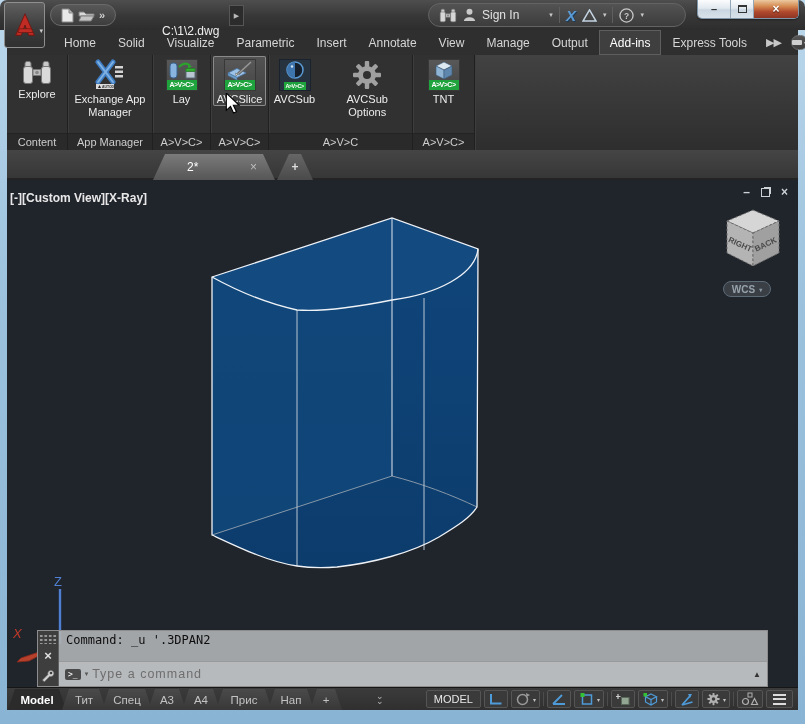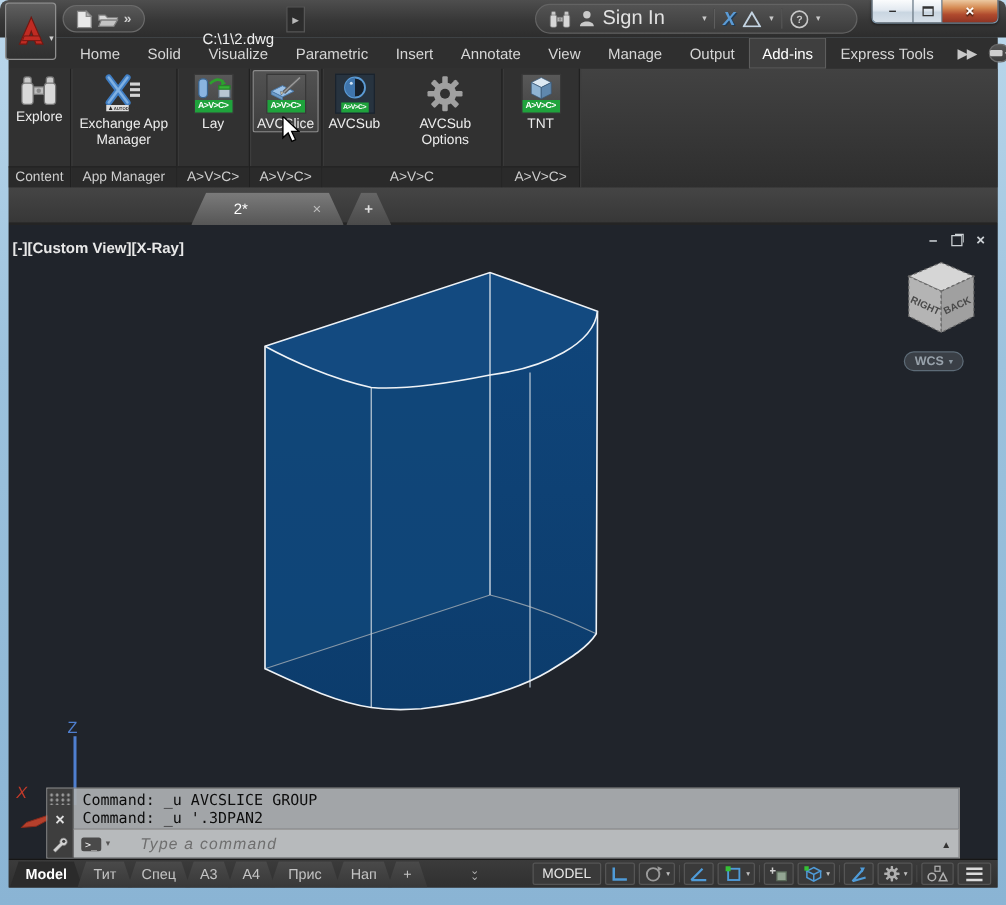--- a/index.html
+++ b/index.html
@@ -40,21 +40,21 @@
     background:#3d3d3d; border:1px solid #232323; border-bottom-color:#5a5a5a;
     color:#9b9b9b; font-style:italic; font-size:11.5px;
     display:flex; align-items:center; padding-left:7px;
   }
   .tb-right {
     position:absolute; left:428px; top:3px; width:258px; height:24px;
     background:linear-gradient(#535353,#3c3c3c);
     border:1px solid #636363; border-radius:12px;
     display:flex; align-items:center; gap:6px; padding:0 10px;
   }
-  .signin-label { color:#e2e2e2; font-size:16px; }
+  .signin-label { color:#e2e2e2; font-size:12px; }
   .tb-sep { width:1px; height:16px; background:#2a2a2a; border-right:1px solid #5e5e5e; }
   .mini-caret { font-size:7px; color:#c8c8c8; }
   .x-logo { color:#5b9bd5; font-size:15px; font-weight:bold; font-style:italic; text-shadow:1px 1px 0 #1e3a55; }
   .win-buttons {
     position:absolute; right:6px; top:0; height:19px; display:flex;
     border:1px solid #7e96aa; border-top:none; border-radius:0 0 5px 5px; overflow:hidden;
     box-shadow:0 1px 2px rgba(0,0,0,.4); z-index:10;
   }
   .win-btn { display:flex; align-items:center; justify-content:center; border-right:1px solid #93a7b8; }
   .win-btn.min { width:33px; background:linear-gradient(#fbfcfd,#e2e9f0 45%,#c9d6e1 55%,#d8e1ea); color:#2e2e2e; font-weight:bold; font-size:11px; }
@@ -132,21 +132,21 @@
   .cmd-side { width:21px; background:#3e3e3e; border-right:1px solid #606060; display:flex; flex-direction:column; align-items:center; }
   .cmd-grip { width:18px; height:10px; margin-top:3px;
     background-image:radial-gradient(circle,#9b9b9b 1px,transparent 1.4px); background-size:4.5px 4px; }
   .cmd-close { color:#e0e0e0; font-size:13px; font-weight:bold; margin-top:4px; }
   .cmd-wrench { margin-top:6px; }
   .cmd-main { flex:1; display:flex; flex-direction:column; }
   .cmd-history { flex:1; background:rgba(172,175,177,.93); padding:2px 7px; font-family:"DejaVu Sans Mono",monospace; font-size:12px; line-height:14px; color:#0d0d0d; }
   .cmd-input { height:25px; background:rgba(188,191,193,.97); border-top:1px solid #9a9a9a; display:flex; align-items:center; padding:0 6px; gap:4px; }
   .prompt-badge { background:#4a4a4a; color:#fff; font-family:"DejaVu Sans Mono",monospace; font-size:8px; padding:1px 3px; border-radius:2px; }
   .cmd-caret { font-size:7px; color:#555; }
-  .cmd-placeholder { font-style:italic; font-size:12.5px; color:#6e6e6e; margin-left:20px; letter-spacing:1px; }
+  .cmd-placeholder { font-size:12.5px; color:#6e6e6e; margin-left:0; letter-spacing:1px; }
   .cmd-scroll { margin-left:auto; color:#333; font-size:8px; }
   
   .statusbar { height:23px; background:linear-gradient(#3b3b3b,#303030); border-top:1px solid #161616; display:flex; align-items:center; position:relative; }
   .ltabs { display:flex; align-items:flex-end; height:100%; padding-left:5px; }
   .ltab {
     height:21px; margin-top:2px; display:flex; align-items:center; justify-content:center;
     clip-path:polygon(7px 0, calc(100% - 7px) 0, 100% 100%, 0 100%);
     background:linear-gradient(#4a4a4a,#383838); color:#c3c3c3; font-size:11.5px; margin-left:-4px;
   }
   .ltab.active { background:#2b2b2b; color:#fff; font-weight:bold; }
@@ -242,21 +242,21 @@
         <span>▶</span>
         <span>▶</span>
       </div>
     <div class="panel-toggle">
       <span class="bar"></span>
       <span class="mini-caret">▾</span>
     </div>
   </div>
 
   <div class="ribbon">
-    <div class="panel" style="width:50px">
+    <div class="panel" style="width:61px">
       <div class="panel-body">
         <div class="big-btn">
           <svg width="30" height="27" viewBox="0 0 30 26">
             <rect x="3" y="2" width="6" height="7" rx="2" fill="#c8c8c8" stroke="#777"></rect>
             <rect x="21" y="2" width="6" height="7" rx="2" fill="#c8c8c8" stroke="#777"></rect>
             <rect x="1.5" y="7" width="9" height="17" rx="2.5" fill="#d9d9d9" stroke="#777"></rect>
             <rect x="19.5" y="7" width="9" height="17" rx="2.5" fill="#d9d9d9" stroke="#777"></rect>
             <rect x="11" y="10" width="8" height="6" fill="#bcbcbc" stroke="#777"></rect>
             <circle cx="15" cy="13" r="1.8" fill="#888"></circle>
           </svg>
@@ -459,21 +459,20 @@
       <div class="cmd-side">
         <div class="cmd-grip"></div>
         <div class="cmd-close">×</div>
         <svg class="cmd-wrench" width="14" height="14" viewBox="0 0 14 14">
           <path d="M1.5 11 L7 5.5 A3 3 0 1 1 8.8 7.3 L3.3 12.8 Z" fill="#d2d2d2" stroke="#7a7a7a" stroke-width="0.6"></path>
           <circle cx="10" cy="4" r="1.3" fill="#3e3e3e"></circle>
         </svg>
       </div>
       <div class="cmd-main">
         <div class="cmd-history">
-          <div>Command: _u AVCSLICE GROUP</div>
           <div>Command: _u '.3DPAN2</div>
         </div>
         <div class="cmd-input">
           <span class="prompt-badge">&gt;_</span>
           <span class="cmd-caret">▾</span>
           <span class="cmd-placeholder">Type a command</span>
           <span class="cmd-scroll">▲</span>
         </div>
       </div>
     </div>

